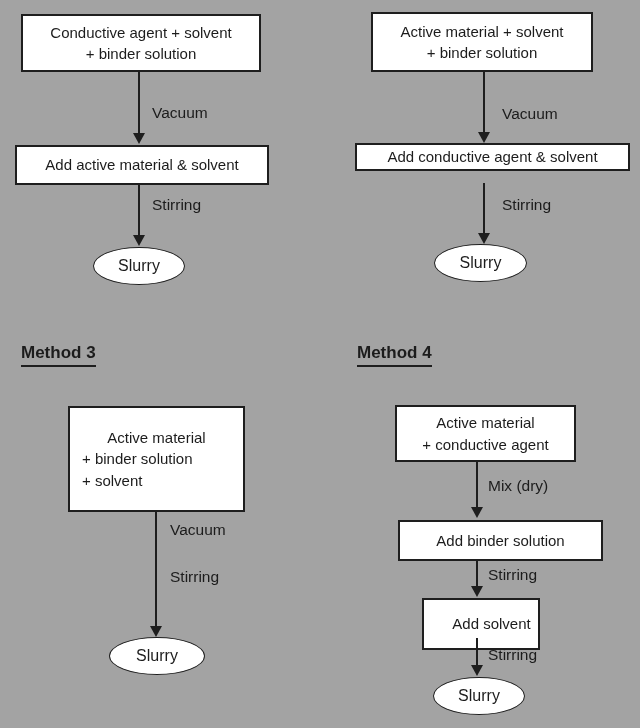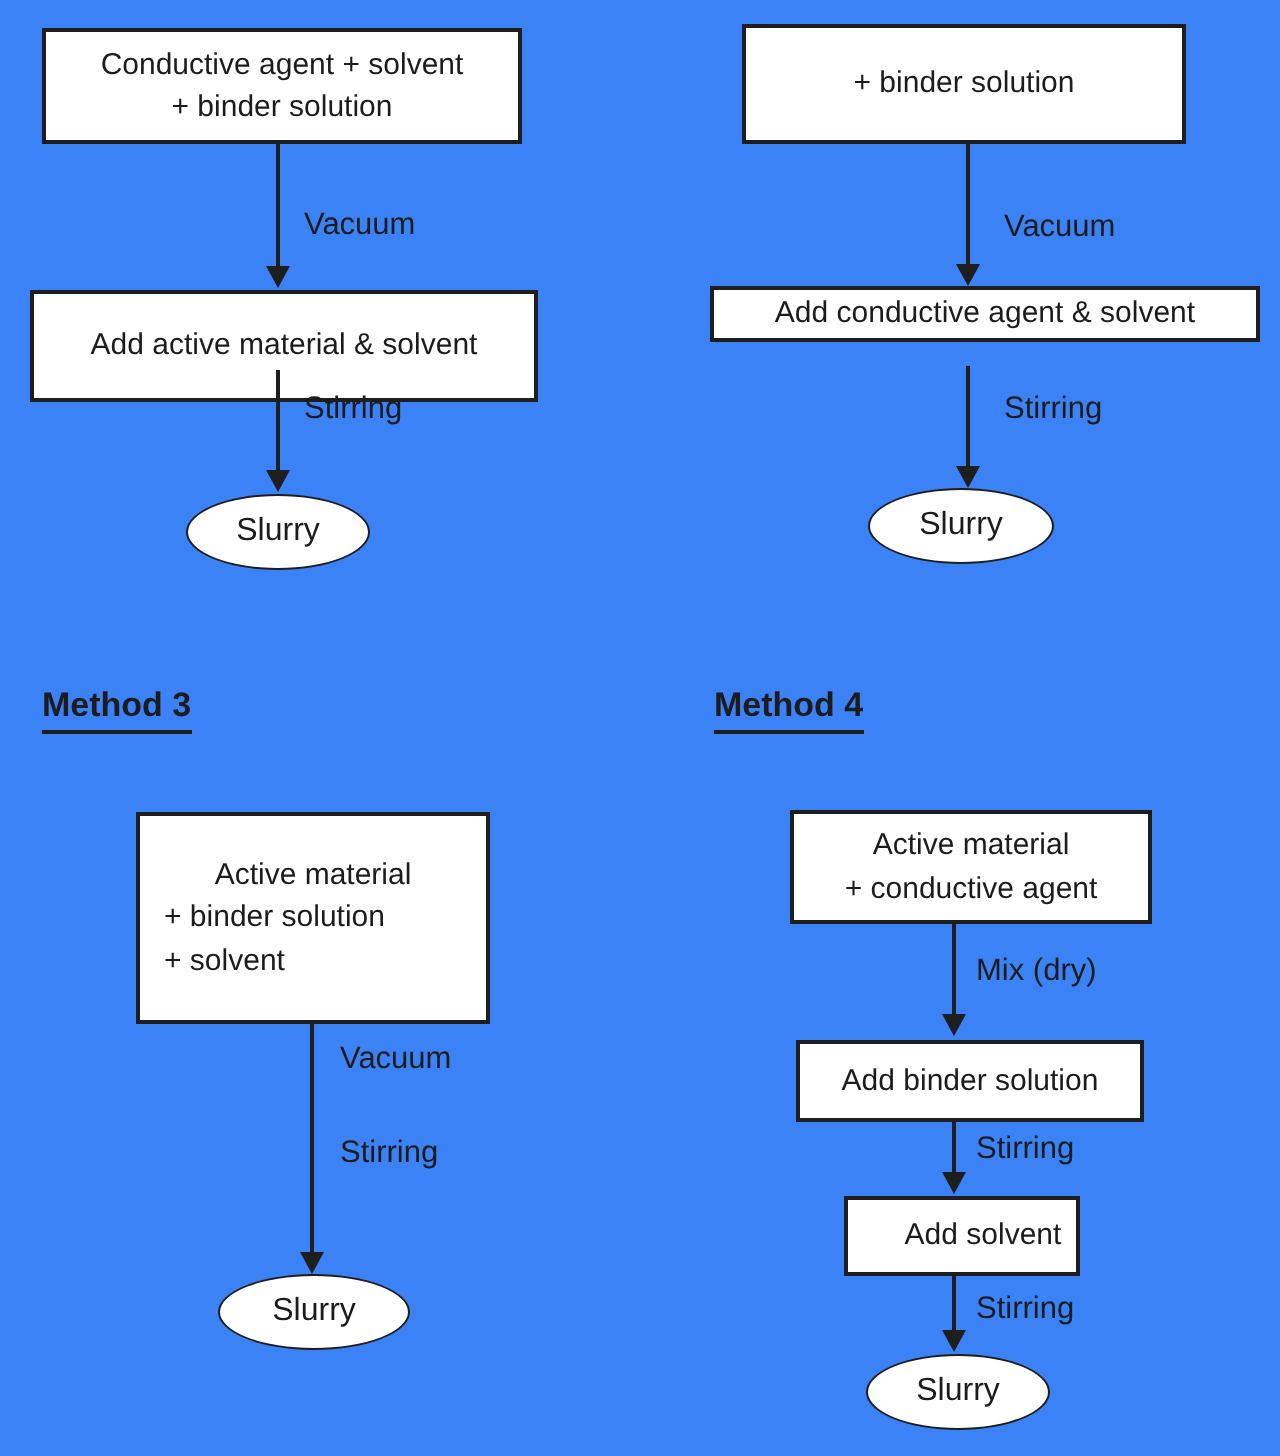--- a/index.html
+++ b/index.html
@@ -1,20 +1,20 @@
 <!DOCTYPE html>
 <html><head>
 <meta charset="utf-8">
 <style>
   html, body { margin: 0; padding: 0; background: #ffffff; }
   #page {
     position: relative;
     width: 640px;
     height: 728px;
-    background: #3b82f6;
+    background: #a3a3a3;
     font-family: "Liberation Sans", "DejaVu Sans", sans-serif;
     color: #1c1c1c;
     overflow: hidden;
   }
   .box {
     position: absolute;
     border: 2px solid #1e1e1e;
     background: #ffffff;
     display: flex;
     flex-direction: column;
@@ -74,30 +74,31 @@
 
 <div id="page">
 
   <div>
     <div class="box" style="left:21px; top:14px; width:240px; height:58px;">
       <span class="bl">Conductive agent + solvent</span>
       <span class="bl">+ binder solution</span>
     </div>
     <div class="arrow" style="left:138px; top:72px; height:61px;"></div>
     <div class="flow-label" style="left:152px; top:104px;">Vacuum</div>
-    <div class="box" style="left:15px; top:145px; width:254px; height:56px;">
+    <div class="box" style="left:15px; top:145px; width:254px; height:40px;">
       <span class="bl">Add active material &amp; solvent</span>
     </div>
     <div class="arrow" style="left:138px; top:185px; height:50px;"></div>
     <div class="flow-label" style="left:152px; top:196px;">Stirring</div>
     <div class="terminal" style="left:93px; top:247px; width:92px; height:38px;">Slurry</div>
   </div>
 
   <div>
     <div class="box" style="left:371px; top:12px; width:222px; height:60px;">
+      <span class="bl">Active material + solvent</span>
       <span class="bl">+ binder solution</span>
     </div>
     <div class="arrow" style="left:483px; top:72px; height:60px;"></div>
     <div class="flow-label" style="left:502px; top:105px;">Vacuum</div>
     <div class="box" style="left:355px; top:143px; width:275px; height:28px;">
       <span class="bl">Add conductive agent &amp; solvent</span>
     </div>
     <div class="arrow" style="left:483px; top:183px; height:50px;"></div>
     <div class="flow-label" style="left:502px; top:196px;">Stirring</div>
     <div class="terminal" style="left:434px; top:244px; width:93px; height:38px;">Slurry</div>
@@ -117,26 +118,26 @@
   </div>
 
   <div>
     <div class="method-heading" style="left:357px; top:343px;">Method 4</div>
     <div class="box" style="left:395px; top:405px; width:181px; height:57px;">
       <span class="bl">Active material</span>
       <span class="bl">+ conductive agent</span>
     </div>
     <div class="arrow" style="left:476px; top:462px; height:45px;"></div>
     <div class="flow-label" style="left:488px; top:477px;">Mix (dry)</div>
-    <div class="box" style="left:398px; top:520px; width:174px; height:41px;">
+    <div class="box" style="left:398px; top:520px; width:205px; height:41px;">
       <span class="bl">Add binder solution</span>
     </div>
     <div class="arrow" style="left:476px; top:561px; height:25px;"></div>
     <div class="flow-label" style="left:488px; top:566px;">Stirring</div>
-    <div class="box" style="left:422px; top:598px; width:118px; height:40px;padding-left:21px;">
+    <div class="box" style="left:422px; top:598px; width:118px; height:52px;padding-left:21px;">
       <span class="bl">Add solvent</span>
     </div>
     <div class="arrow" style="left:476px; top:638px; height:27px;"></div>
     <div class="flow-label" style="left:488px; top:646px;">Stirring</div>
     <div class="terminal" style="left:433px; top:677px; width:92px; height:38px;">Slurry</div>
   </div>
 
 </div>
 
 </body></html>

